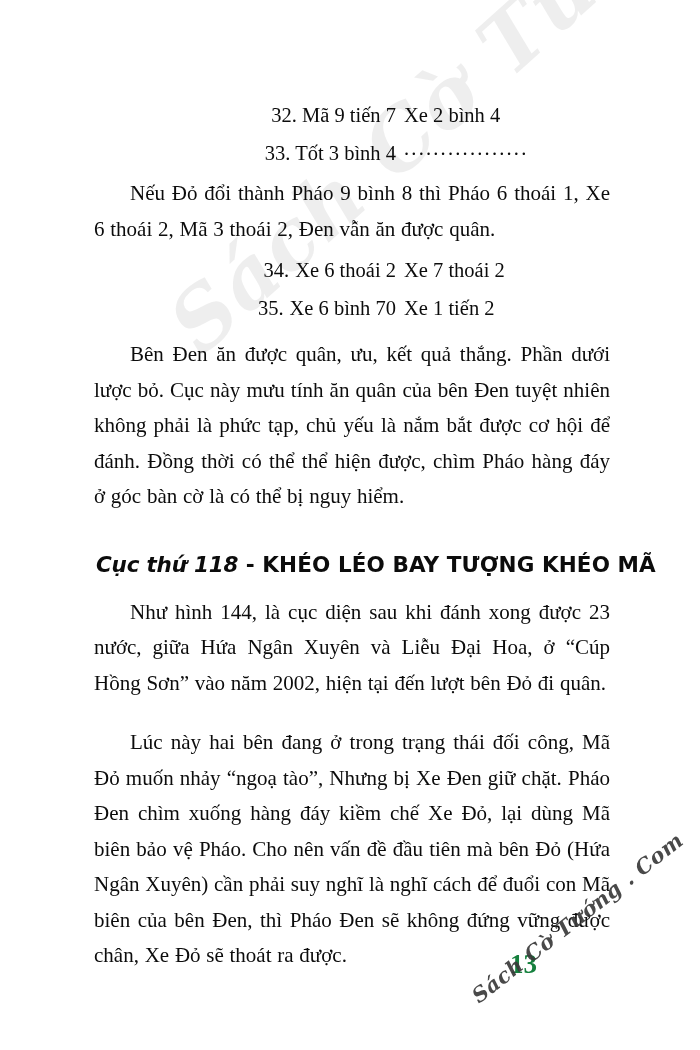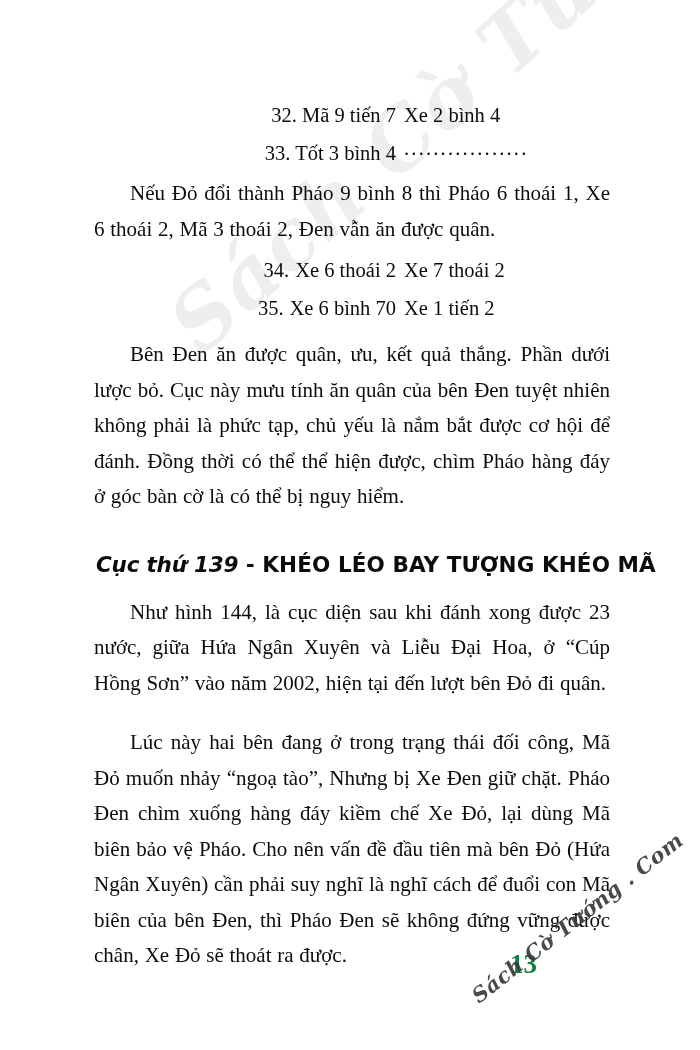--- a/index.html
+++ b/index.html
@@ -175,21 +175,21 @@
       </tr>
       <tr>
         <td class="red-col"><span class="num">35.</span><span>Xe 6 bình 70</span></td>
         <td class="black-col">Xe 1 tiến 2</td>
       </tr>
     </tbody>
   </table>
 
   <p class="body block-b">Bên Đen ăn được quân, ưu, kết quả thắng. Phần dưới lược bỏ. Cục này mưu tính ăn quân của bên Đen tuyệt nhiên không phải là phức tạp, chủ yếu là nắm bắt được cơ hội để đánh. Đồng thời có thể thể hiện được, chìm Pháo hàng đáy ở góc bàn cờ là có thể bị nguy hiểm.</p>
 
-  <h2 class="chapter-heading"><span class="ch-num">Cục thứ 139</span><span class="ch-sep"> - </span><span class="ch-title">KHÉO LÉO BAY TƯỢNG KHÉO MÃ</span></h2>
+  <h2 class="chapter-heading"><span class="ch-num">Cục thứ 118</span><span class="ch-sep"> - </span><span class="ch-title">KHÉO LÉO BAY TƯỢNG KHÉO MÃ</span></h2>
 
   <p class="body block-c">Như hình 144, là cục diện sau khi đánh xong được 23 nước, giữa Hứa Ngân Xuyên và Liễu Đại Hoa, ở “Cúp Hồng Sơn” vào năm 2002, hiện tại đến lượt bên Đỏ đi quân.</p>
 
   <p class="body block-d">Lúc này hai bên đang ở trong trạng thái đối công, Mã Đỏ muốn nhảy “ngoạ tào”, Nhưng bị Xe Đen giữ chặt. Pháo Đen chìm xuống hàng đáy kiềm chế Xe Đỏ, lại dùng Mã biên bảo vệ Pháo. Cho nên vấn đề đầu tiên mà bên Đỏ (Hứa Ngân Xuyên) cần phải suy nghĩ là nghĩ cách để đuổi con Mã biên của bên Đen, thì Pháo Đen sẽ không đứng vững được chân, Xe Đỏ sẽ thoát ra được.</p>
 
 </div>
 
 <div class="footer">
   <span class="page-number">13</span>
   <span class="footer-watermark">Sách Cờ Tướng . Com</span>

